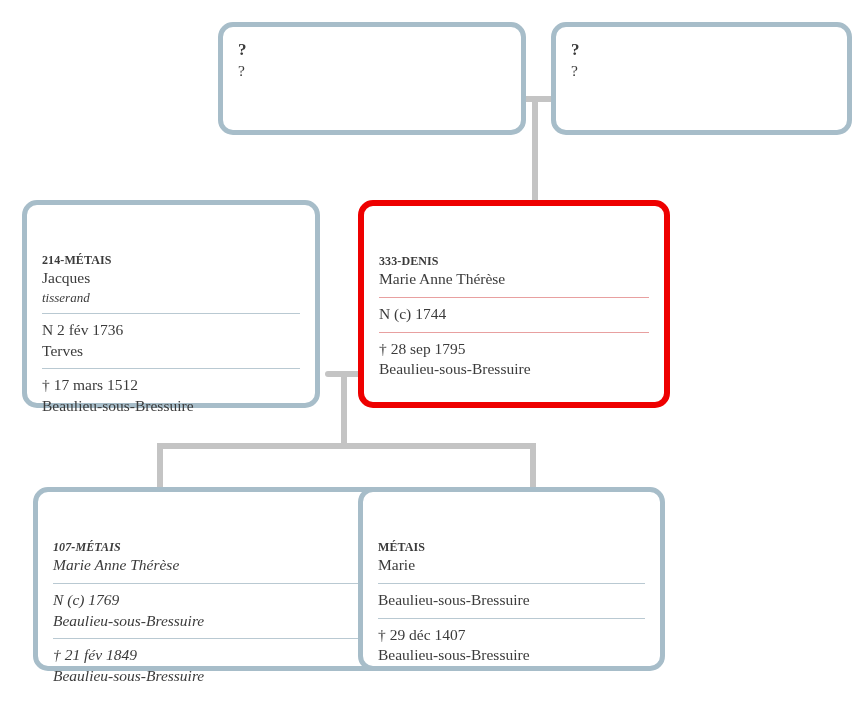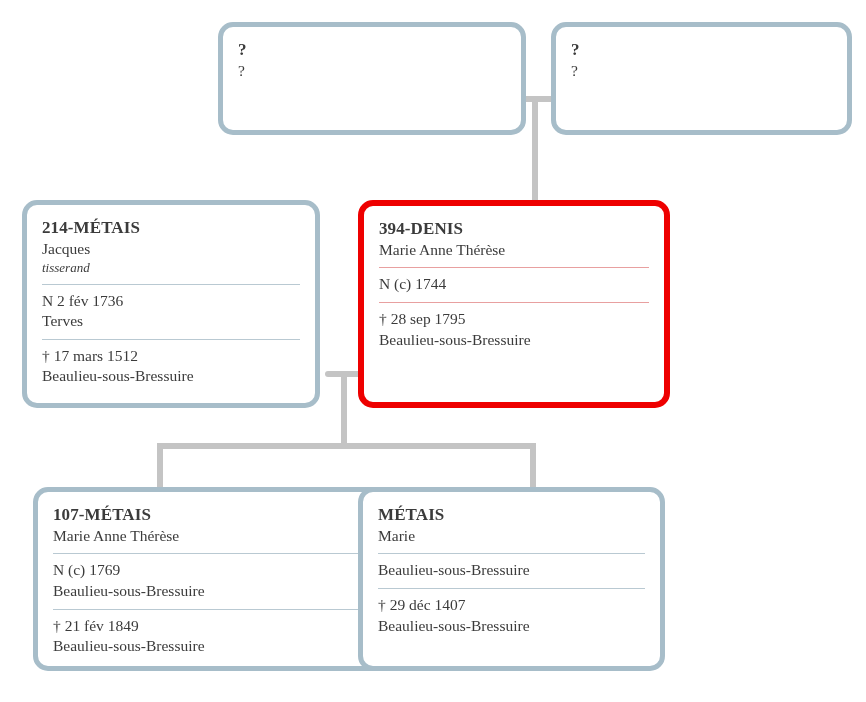--- a/index.html
+++ b/index.html
@@ -38,25 +38,26 @@
     border-radius: 15px;
     padding: 12px 15px 10px 15px;
     color: #3b3b3b;
   }
   .card.highlight {
     border: 6px solid #ee0000;
     border-radius: 15px;
   }
 
   .c-title {
-    font-size: 17px;
+    font-size: 12px;
     font-weight: bold;
     line-height: 1.28;
     letter-spacing: 0.1px;
     white-space: nowrap;
+    margin-top: 36px;
   }
   .c-title .num-sep {
     font-weight: bold;
   }
   .c-name {
     font-size: 15.5px;
     line-height: 1.33;
     white-space: nowrap;
   }
   .c-occupation {
@@ -125,31 +126,31 @@
     <div class="sep"></div>
     <div class="c-event">N 2 fév 1736</div>
     <div class="c-event">Terves</div>
     <div class="sep"></div>
     <div class="c-event">† 17 mars 1512</div>
     <div class="c-event">Beaulieu-sous-Bressuire</div>
   </div>
 
   <div class="card highlight" style="left:358px; top:200px; width:312px; height:208px;">
     <div class="c-title">
-      <span>394</span><span class="num-sep">-</span><span>DENIS</span>
+      <span>333</span><span class="num-sep">-</span><span>DENIS</span>
     </div>
     <div class="c-name">Marie Anne Thérèse</div>
     <div class="sep"></div>
     <div class="c-event">N (c) 1744</div>
     <div class="sep"></div>
     <div class="c-event">† 28 sep 1795</div>
     <div class="c-event">Beaulieu-sous-Bressuire</div>
   </div>
 
-  <div class="card" style="left:33px; top:487px; width:361px; height:184px;">
+  <div class="card" style="left:33px; top:487px; width:361px; height:184px;font-style:italic;">
     <div class="c-title">
       <span>107</span><span class="num-sep">-</span><span>MÉTAIS</span>
     </div>
     <div class="c-name">Marie Anne Thérèse</div>
     <div class="sep"></div>
     <div class="c-event">N (c) 1769</div>
     <div class="c-event">Beaulieu-sous-Bressuire</div>
     <div class="sep"></div>
     <div class="c-event">† 21 fév 1849</div>
     <div class="c-event">Beaulieu-sous-Bressuire</div>

